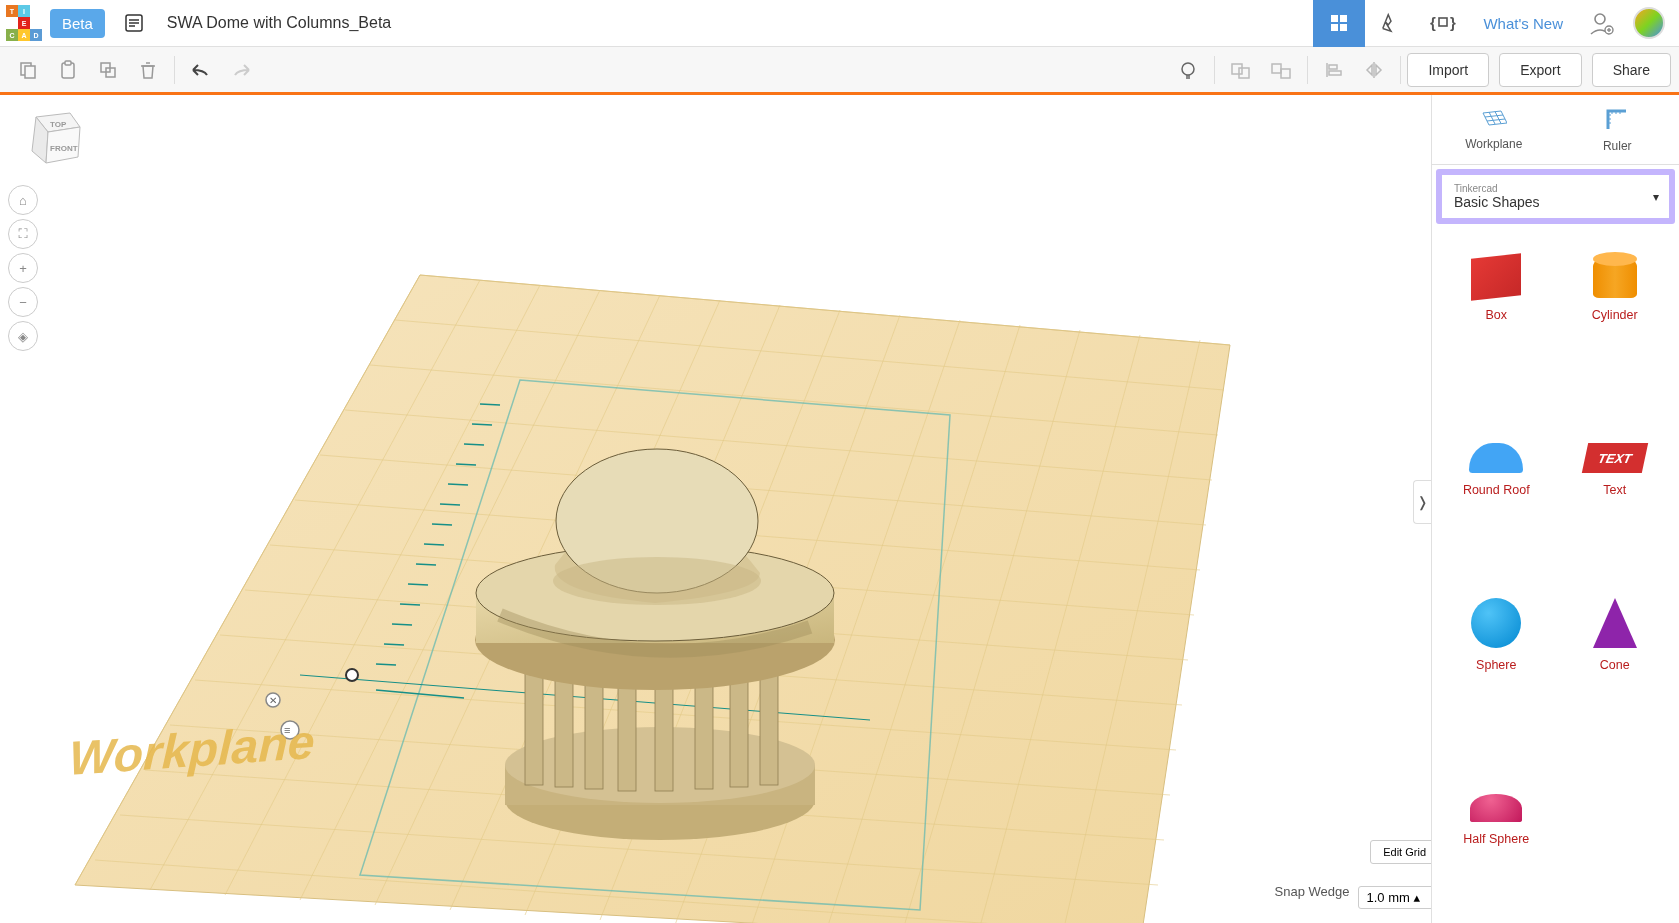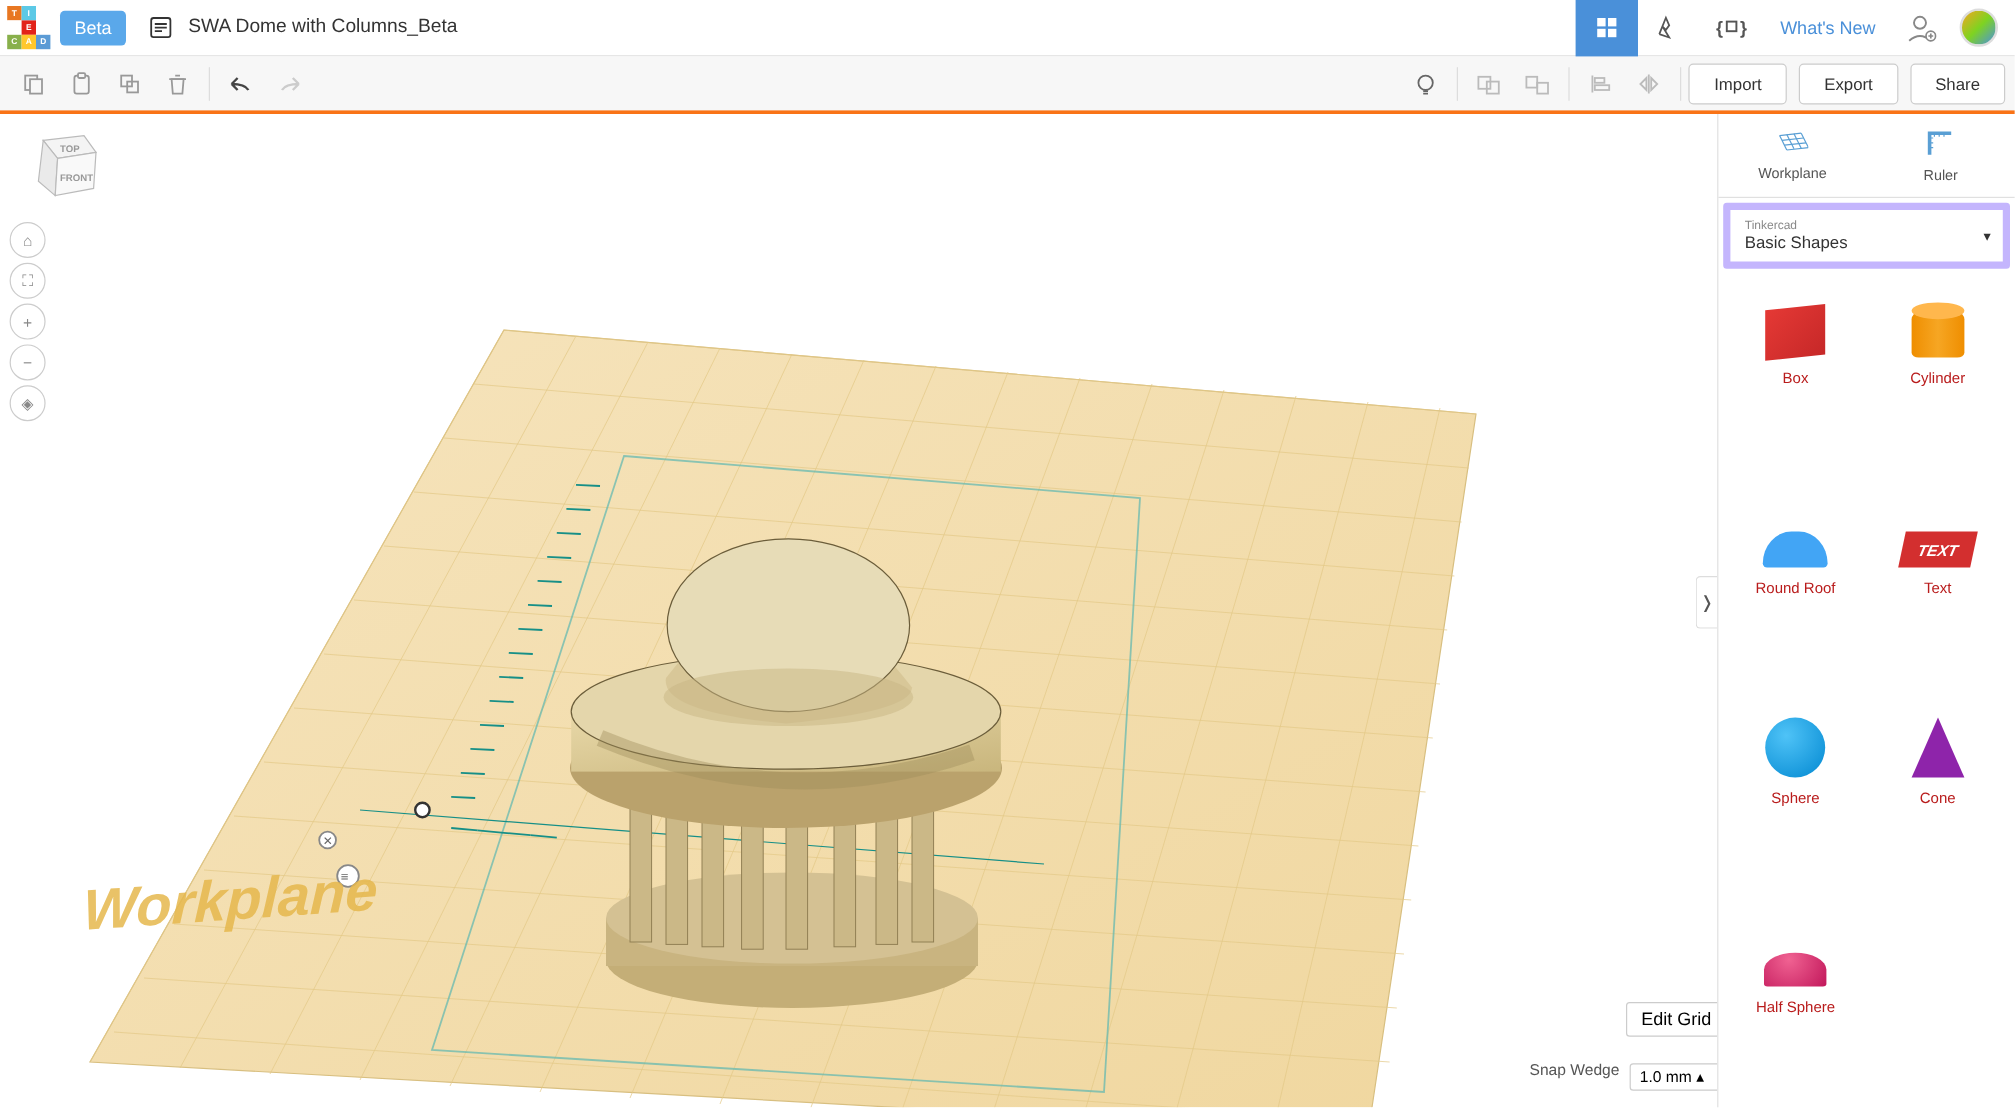--- a/index.html
+++ b/index.html
@@ -7,21 +7,21 @@
 
 
 .header { height: 47px; background: #fff; border-bottom: 1px solid #e0e0e0; display: flex; align-items: center; padding: 0 6px; }
 .logo { width: 36px; height: 36px; display: flex; flex-wrap: wrap; }
 .logo span { width: 12px; height: 12px; display: flex; align-items: center; justify-content: center; font-size: 7px; font-weight: bold; color: #fff; }
 .logo .t { background: #e87722; } .logo .i { background: #5cc9e6; } .logo .n { background: #fff; color: transparent; }
 .logo .k { background: #fff; color: transparent; } .logo .e { background: #e2231a; } .logo .r { background: #fff; color: transparent; }
 .logo .c { background: #88b04b; } .logo .a { background: #ffc72c; } .logo .d { background: #5b9bd5; }
 .beta-badge { background: #5aa8ea; color: #fff; padding: 6px 12px; border-radius: 4px; margin-left: 8px; font-size: 15px; }
 .doc-icon { margin-left: 18px; width: 22px; height: 22px; display: flex; align-items: center; justify-content: center; }
-.doc-title { margin-left: 12px; font-size: 16px; color: #333; }
+.doc-title { margin-left: 22px; font-size: 16px; color: #333; }
 .header-spacer { flex: 1; }
 .header-right { display: flex; align-items: center; height: 100%; }
 .header-tab { width: 52px; height: 47px; display: flex; align-items: center; justify-content: center; cursor: pointer; }
 .header-tab.active { background: #4a90d9; color: #fff; }
 .whats-new { color: #4a90d9; font-size: 15px; padding: 0 14px; cursor: pointer; }
 .user-icon { width: 36px; height: 36px; display: flex; align-items: center; justify-content: center; margin: 0 6px; cursor: pointer; }
 .avatar { width: 32px; height: 32px; border-radius: 50%; background: linear-gradient(135deg,#f5a623,#7ed321,#4a90e2); border: 2px solid #ddd; margin: 0 8px; cursor: pointer; }
 
 
 .toolbar { height: 48px; background: #f7f7f7; border-bottom: 3px solid #f97316; display: flex; align-items: center; padding: 0 8px; }
@@ -335,21 +335,21 @@
 
   <div class="nav-controls">
     <div class="nav-btn">⌂</div>
     <div class="nav-btn">⛶</div>
     <div class="nav-btn">+</div>
     <div class="nav-btn">−</div>
     <div class="nav-btn">◈</div>
   </div>
 
   <div style="position:absolute; bottom:14px; right:10px; display:flex; flex-direction:column; align-items:flex-end; gap:10px;">
-    <button style="padding:5px 12px;border:1px solid #ccc;border-radius:3px;background:#fff;font-size:15px;cursor:pointer;">Edit Grid</button>
+    <button style="padding:5px 12px;border:1px solid #ccc;border-radius:3px;background:#fff;font-size:11px;cursor:pointer;">Edit Grid</button>
     <div style="display:flex;align-items:center;gap:8px;">
       <span class="snap-label">Snap Wedge</span>
       <div class="snap-select"><span>1.0 mm</span> ▴</div>
     </div>
   </div>
 </div>
 
 <div class="collapse-tab">❭</div>
 
 <div class="right-panel">

